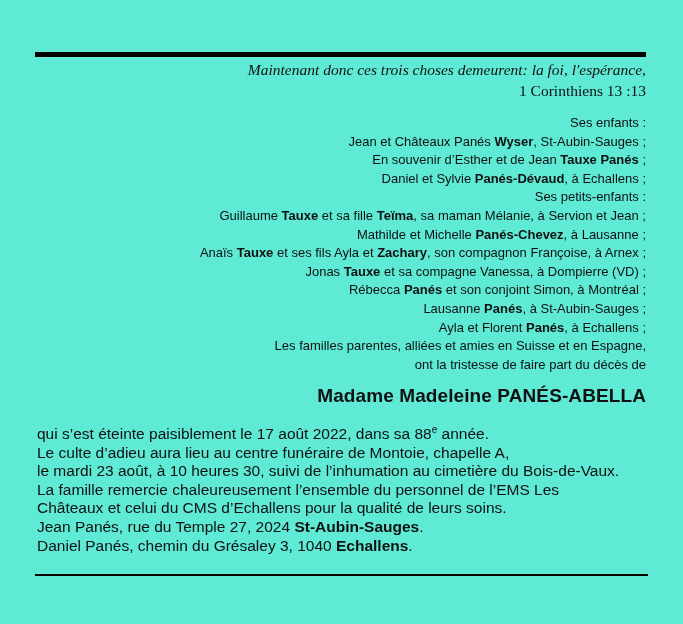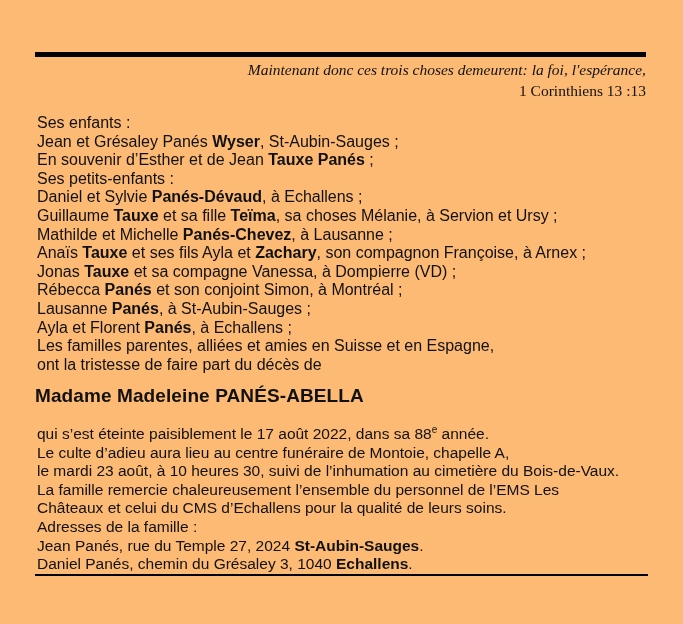--- a/index.html
+++ b/index.html
@@ -1,20 +1,20 @@
 <!DOCTYPE html>
 <html><head>
 <meta charset="utf-8">
 <style>
   html, body { margin:0; padding:0; background:#ffffff; }
   .page {
     position:relative;
     width:683px;
     height:624px;
-    background:#fdba74;
+    background:#5eead4;
     color:#111111;
     font-family:"Liberation Sans", sans-serif;
     overflow:hidden;
   }
   .rule { position:absolute; background:#000000; }
   .top-rule    { left:35px; top:52px;  width:611px; height:5px; }
   .bottom-rule { left:35px; top:574px; width:613px; height:2px; }
 
   .quote {
     position:absolute;
@@ -24,79 +24,79 @@
     font-size:15.5px;
     line-height:21px;
     color:#111111;
   }
   .quote .it { font-style:italic; }
   .quote .rm { font-style:normal; }
 
   .family {
     position:absolute;
     left:37px; top:114px; width:609px;
-    font-size:16px;
+    font-size:13px;
     line-height:18.6px;
+    text-align:right;
   }
   .details {
     position:absolute;
     left:37px; top:425px; width:611px;
     font-size:15.5px;
     line-height:18.6px;
   }
   .line { white-space:nowrap; }
   .b { font-weight:bold; }
   sup { font-size:10px; line-height:0; vertical-align:super; }
 
   .title {
     position:absolute;
     left:35px; top:385px; width:611px;
-    text-align:left;
+    text-align:right;
     font-weight:bold;
     font-size:19px;
     letter-spacing:0.1px;
   }
 </style>
 </head>
 <body>
 
 <div class="page">
 
   <div class="rule top-rule"></div>
 
   <div class="quote">
     <div class="line"><span class="it">Maintenant donc ces trois choses demeurent: la foi, l'espérance,</span></div>
     <div class="line rm">1 Corinthiens 13 :13</div>
   </div>
 
   <div class="family">
       <div class="line"><span>Ses enfants :</span></div>
-      <div class="line"><span>Jean et Grésaley Panés </span><span class="b">Wyser</span><span>, St-Aubin-Sauges ;</span></div>
+      <div class="line"><span>Jean et Châteaux Panés </span><span class="b">Wyser</span><span>, St-Aubin-Sauges ;</span></div>
       <div class="line"><span>En souvenir d’Esther et de Jean </span><span class="b">Tauxe Panés</span><span> ;</span></div>
+      <div class="line"><span>Daniel et Sylvie </span><span class="b">Panés-Dévaud</span><span>, à Echallens ;</span></div>
       <div class="line"><span>Ses petits-enfants :</span></div>
-      <div class="line"><span>Daniel et Sylvie </span><span class="b">Panés-Dévaud</span><span>, à Echallens ;</span></div>
-      <div class="line"><span>Guillaume </span><span class="b">Tauxe</span><span> et sa fille </span><span class="b">Teïma</span><span>, sa choses Mélanie, à Servion et Ursy ;</span></div>
+      <div class="line"><span>Guillaume </span><span class="b">Tauxe</span><span> et sa fille </span><span class="b">Teïma</span><span>, sa maman Mélanie, à Servion et Jean ;</span></div>
       <div class="line"><span>Mathilde et Michelle </span><span class="b">Panés-Chevez</span><span>, à Lausanne ;</span></div>
       <div class="line"><span>Anaïs </span><span class="b">Tauxe</span><span> et ses fils Ayla et </span><span class="b">Zachary</span><span>, son compagnon Françoise, à Arnex ;</span></div>
       <div class="line"><span>Jonas </span><span class="b">Tauxe</span><span> et sa compagne Vanessa, à Dompierre (VD) ;</span></div>
       <div class="line"><span>Rébecca </span><span class="b">Panés</span><span> et son conjoint Simon, à Montréal ;</span></div>
       <div class="line"><span>Lausanne </span><span class="b">Panés</span><span>, à St-Aubin-Sauges ;</span></div>
       <div class="line"><span>Ayla et Florent </span><span class="b">Panés</span><span>, à Echallens ;</span></div>
       <div class="line"><span>Les familles parentes, alliées et amies en Suisse et en Espagne,</span></div>
       <div class="line"><span>ont la tristesse de faire part du décès de</span></div>
     </div>
 
   <div class="title">Madame Madeleine PANÉS-ABELLA</div>
 
   <div class="details">
       <div class="line"><span>qui s’est éteinte paisiblement le 17 août 2022, dans sa 88</span><sup>e</sup><span> année.</span></div>
       <div class="line"><span>Le culte d’adieu aura lieu au centre funéraire de Montoie, chapelle A,</span></div>
       <div class="line"><span>le mardi 23 août, à 10 heures 30, suivi de l’inhumation au cimetière du Bois-de-Vaux.</span></div>
       <div class="line"><span>La famille remercie chaleureusement l’ensemble du personnel de l’EMS Les</span></div>
       <div class="line"><span>Châteaux et celui du CMS d’Echallens pour la qualité de leurs soins.</span></div>
-      <div class="line"><span>Adresses de la famille :</span></div>
       <div class="line"><span>Jean Panés, rue du Temple 27, 2024 </span><span class="b">St-Aubin-Sauges</span><span>.</span></div>
       <div class="line"><span>Daniel Panés, chemin du Grésaley 3, 1040 </span><span class="b">Echallens</span><span>.</span></div>
     </div>
 
   <div class="rule bottom-rule"></div>
 
 </div>
 
 </body></html>

